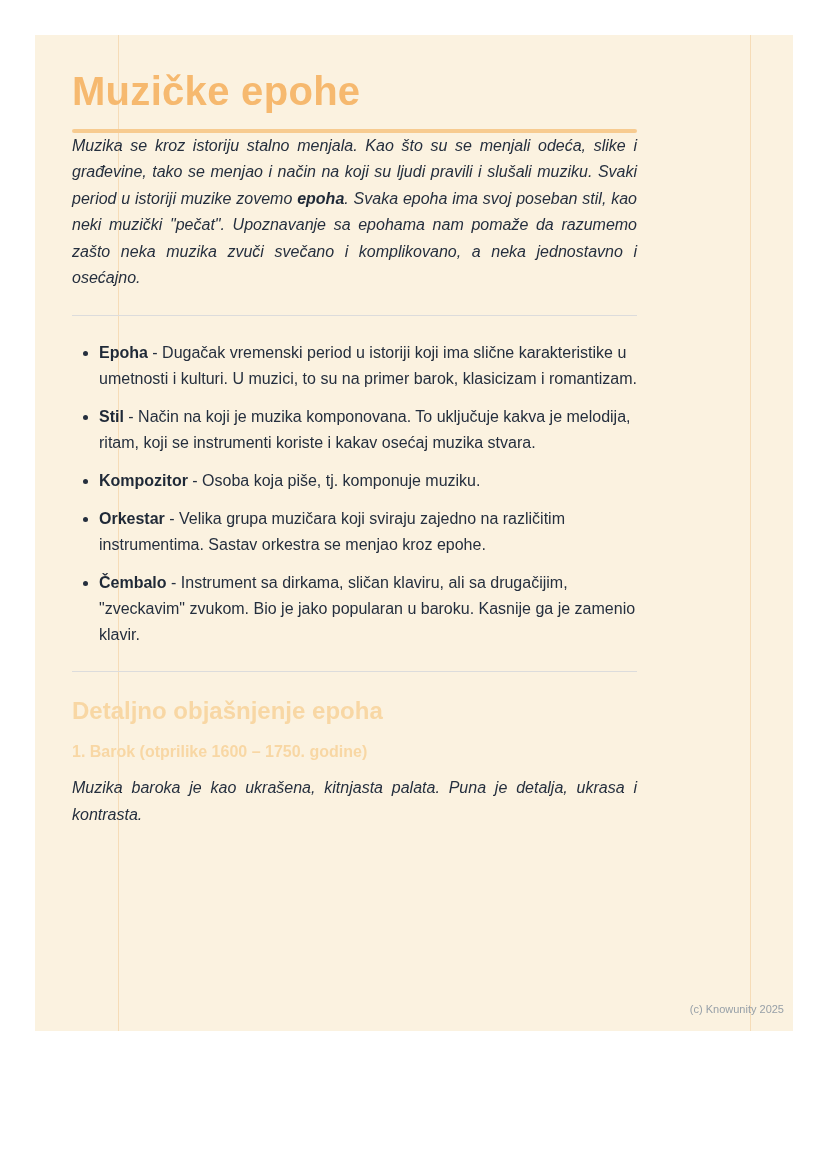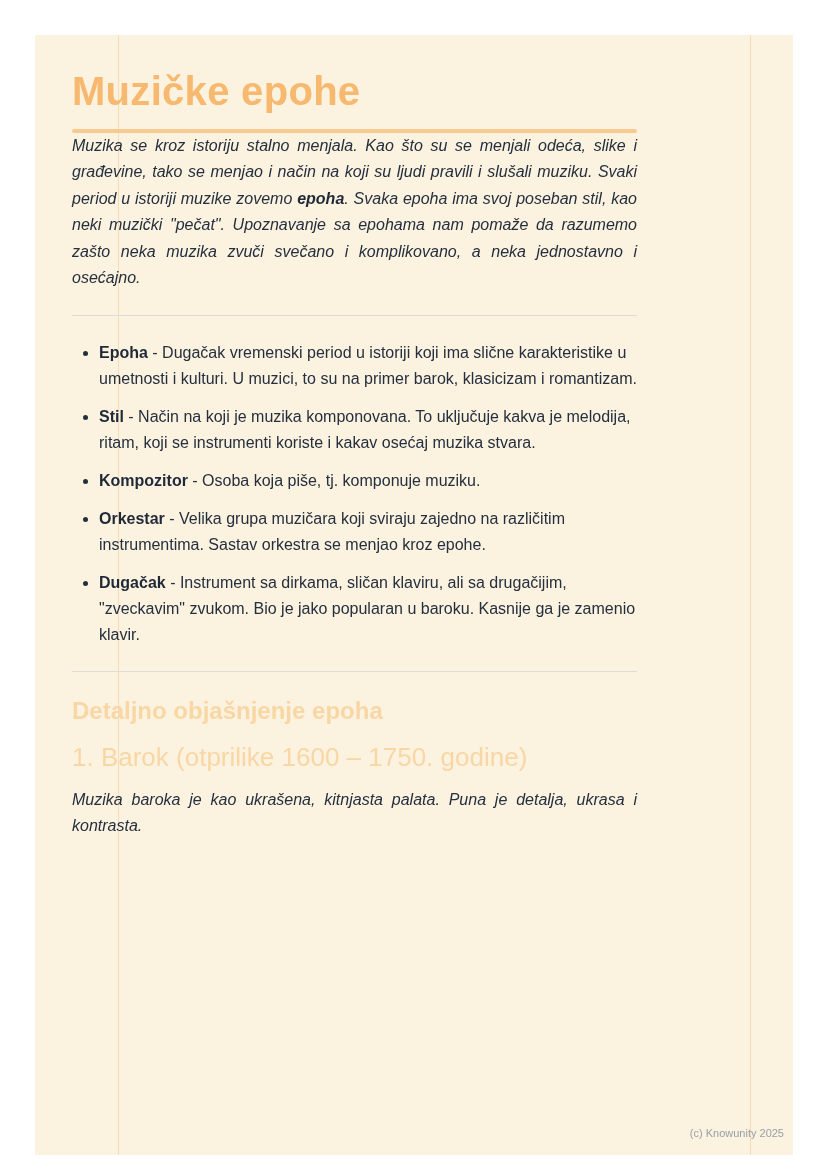--- a/index.html
+++ b/index.html
@@ -9,21 +9,21 @@
   body {
     width: 828px;
     height: 1171px;
     background: #ffffff;
     font-family: "Liberation Sans", sans-serif;
     -webkit-font-smoothing: antialiased;
   }
   .page {
     position: relative;
     width: 758px;
-    height: 1120px;
+    height: 996px;
     margin: 35px auto 0;
     background: #fbf2e0;
     overflow: hidden;
   }
   .vline {
     position: absolute;
     top: 0;
     bottom: 0;
     width: 1px;
     background: rgba(240, 185, 115, 0.38);
@@ -52,23 +52,23 @@
   }
   h2.section-heading {
     margin: 26px 0 16px;
     font-size: 24px;
     line-height: 1.1;
     font-weight: 800;
     color: #f8d7a4;
   }
   h3.sub-heading {
     margin: 18px 0 14px;
-    font-size: 26px;
+    font-size: 16px;
     line-height: 1.15;
-    font-weight: 400;
+    font-weight: 700;
     color: #f8d7a4;
   }
   p.body-text {
     margin: 0 0 14px;
     font-size: 16px;
     line-height: 1.65;
     color: #252f3e;
     font-style: italic;
   }
   p.justify { text-align: justify; }
@@ -114,21 +114,21 @@
 
     <p class="body-text justify"><span>Muzika se kroz istoriju stalno menjala. Kao što su se menjali odeća, slike i građevine, tako se menjao i način na koji su ljudi pravili i slušali muziku. Svaki period u istoriji muzike zovemo </span><b>epoha</b><span>. Svaka epoha ima svoj poseban stil, kao neki muzički "pečat". Upoznavanje sa epohama nam pomaže da razumemo zašto neka muzika zvuči svečano i komplikovano, a neka jednostavno i osećajno.</span></p>
 
     <hr class="divider">
 
     <ul class="term-list">
       <li><b>Epoha</b><span> - Dugačak vremenski period u istoriji koji ima slične karakteristike u umetnosti i kulturi. U muzici, to su na primer barok, klasicizam i romantizam.</span></li>
       <li><b>Stil</b><span> - Način na koji je muzika komponovana. To uključuje kakva je melodija, ritam, koji se instrumenti koriste i kakav osećaj muzika stvara.</span></li>
       <li><b>Kompozitor</b><span> - Osoba koja piše, tj. komponuje muziku.</span></li>
       <li><b>Orkestar</b><span> - Velika grupa muzičara koji sviraju zajedno na različitim instrumentima. Sastav orkestra se menjao kroz epohe.</span></li>
-      <li><b>Dugačak</b><span> - Instrument sa dirkama, sličan klaviru, ali sa drugačijim, "zveckavim" zvukom. Bio je jako popularan u baroku. Kasnije ga je zamenio klavir.</span></li>
+      <li><b>Čembalo</b><span> - Instrument sa dirkama, sličan klaviru, ali sa drugačijim, "zveckavim" zvukom. Bio je jako popularan u baroku. Kasnije ga je zamenio klavir.</span></li>
     </ul>
 
     <hr class="divider">
 
     <h2 class="section-heading">Detaljno objašnjenje epoha</h2>
 
     <h3 class="sub-heading">1. Barok (otprilike 1600 – 1750. godine)</h3>
     <p class="body-text justify">Muzika baroka je kao ukrašena, kitnjasta palata. Puna je detalja, ukrasa i kontrasta.</p>
 
 

